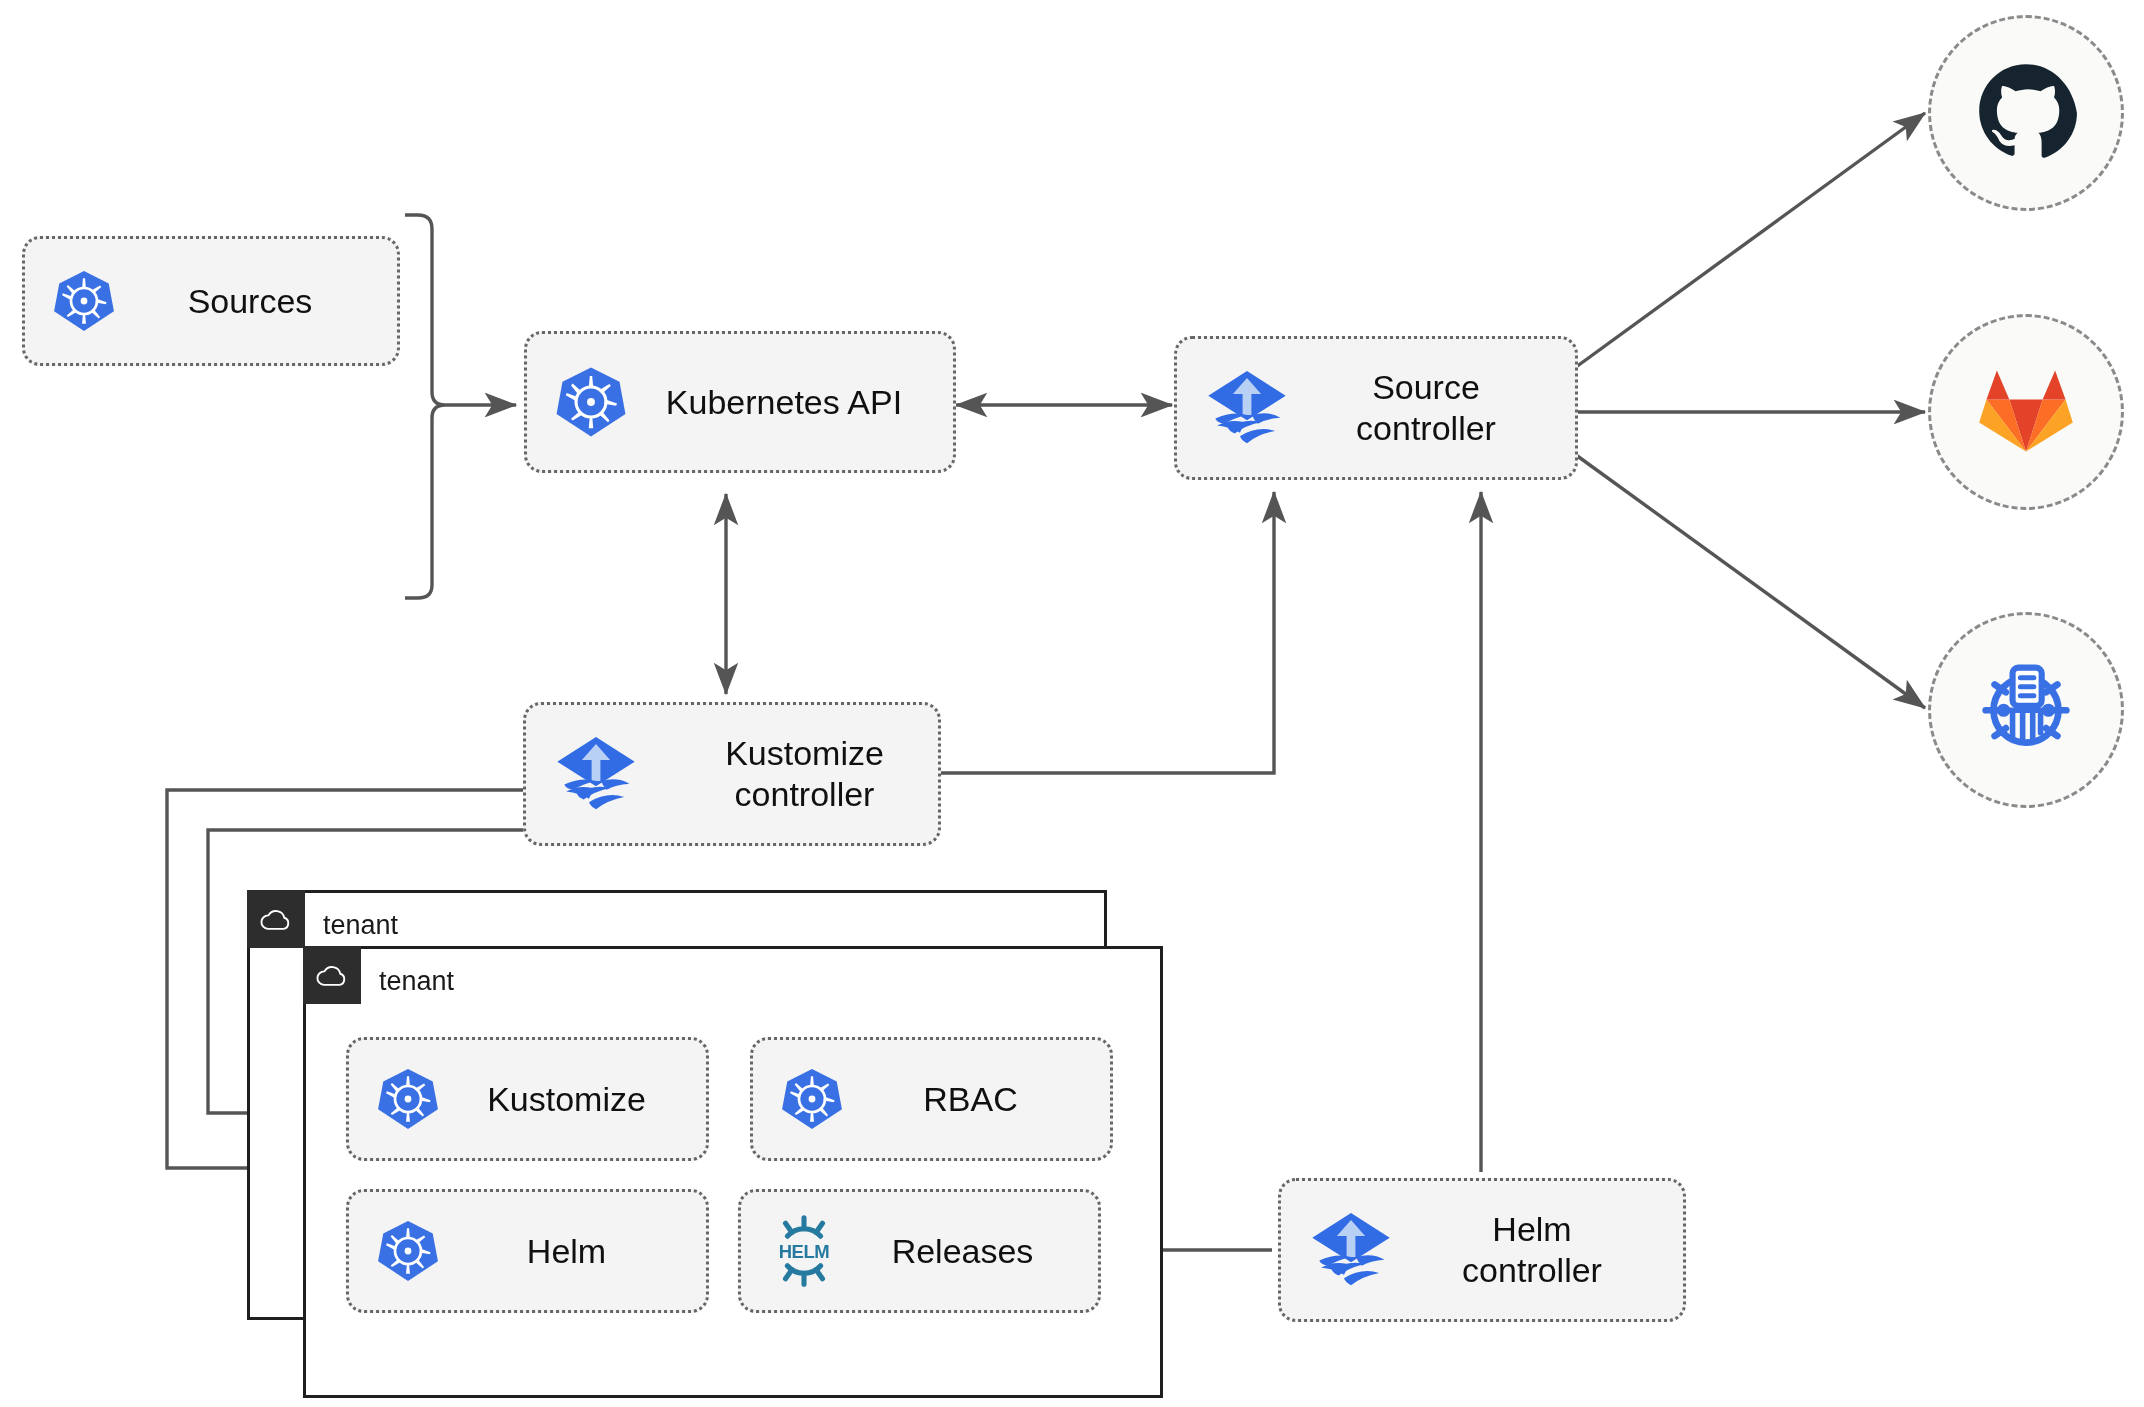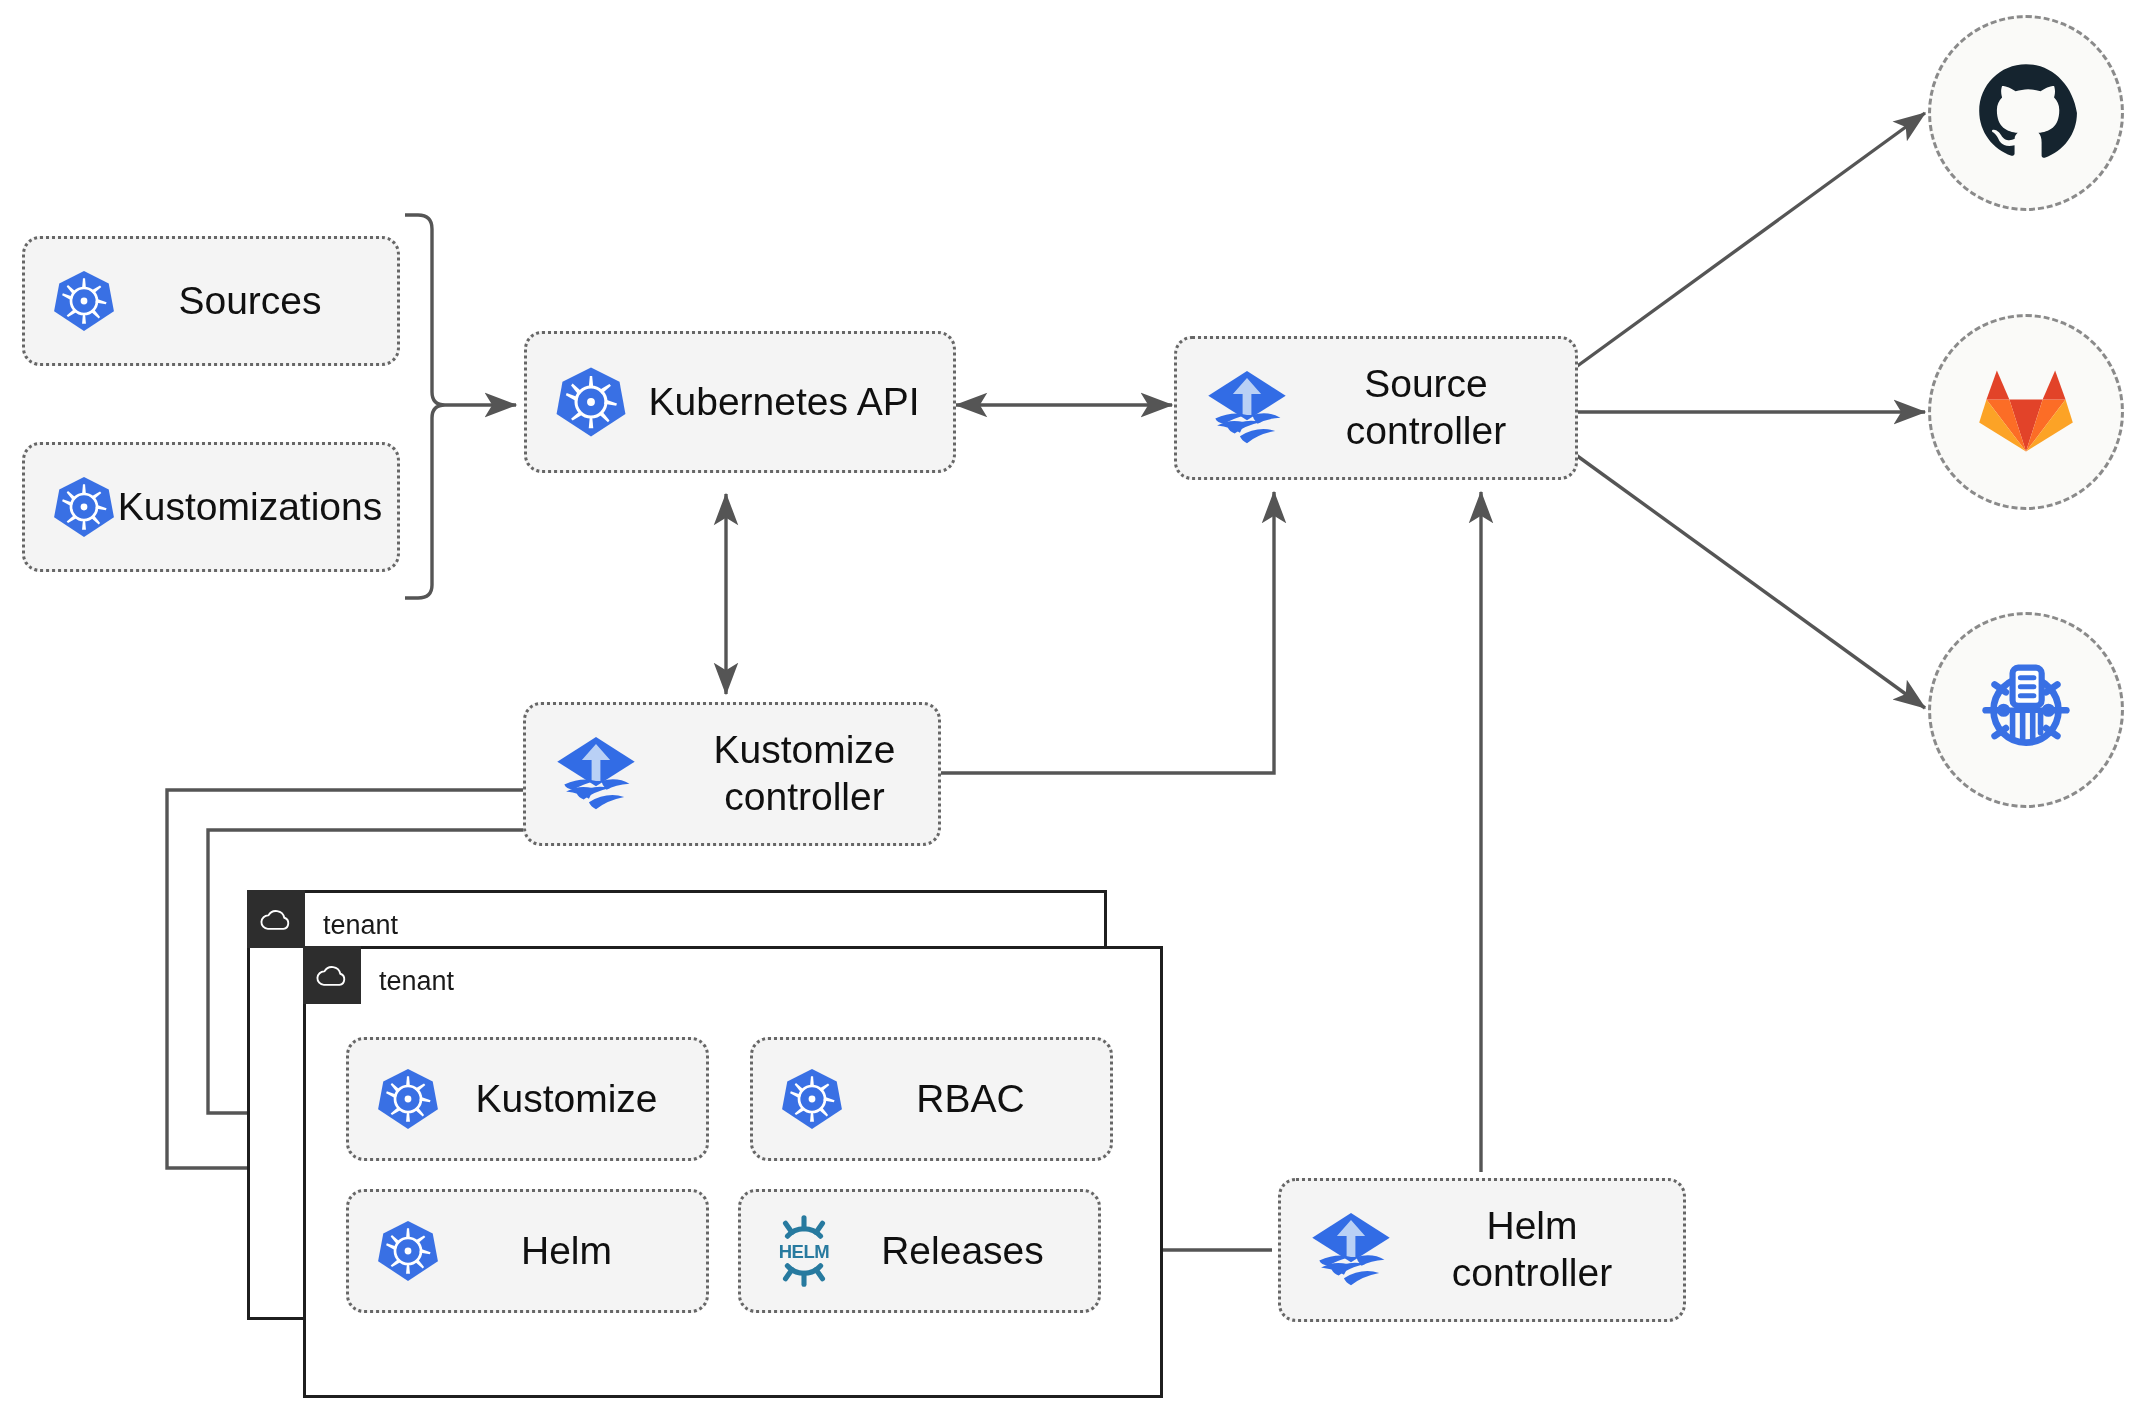--- a/index.html
+++ b/index.html
@@ -32,21 +32,21 @@
     flex: 0 0 auto;
     margin-left: 26px;
     display: flex;
     align-items: center;
     justify-content: center;
   }
   .node .lbl {
     flex: 1 1 auto;
     text-align: center;
     color: #101010;
-    font-size: 39px;
+    font-size: 34px;
     line-height: 1.2;
     padding-right: 14px;
     white-space: pre-line;
   }
 
   
   .tenant {
     position: absolute;
     background: #ffffff;
     border: 3px solid #1f1f1f;
@@ -152,40 +152,20 @@
           <path d="M38.7 22.1 l2.5 2.9 7.6-6.6 -1.3-1.5 z"></path>
           <path d="M15.2 18.0 l1.3-1.5 7.6 6.6 -2.5 2.9 z"></path>
           <path d="M41.2 39.5 l-2.5 2.9 7.6 6.6 1.3-1.5 z"></path>
           <circle cx="32" cy="32" r="12.6" fill="none" stroke="#ffffff" stroke-width="2.6"></circle>
         </g>
       </svg>
     </span>
     <span class="lbl">Sources</span>
   </div>
 
-  <div class="node" style="left:22px; top:442px; width:378px; height:130px;">
-    <span class="ico">
-      <svg width="66" height="66" viewBox="0 0 64 64">
-        <polygon points="32,3 56,15 61,42 32,61 3,42 8,15" fill="#3970e4"></polygon>
-        <g fill="#ffffff">
-          <circle cx="32" cy="32" r="3.3"></circle>
-          <path d="M31 10 h2 l0.9 10 h-3.8 z"></path>
-          <path d="M31 44 h2 l0.9 10 h-3.8 z"></path>
-          <path d="M10.8 26.4 l0.7-1.9 9.7 3.4 -1.2 3.6 z"></path>
-          <path d="M43 33.5 l1.2-3.6 9.7 3.4 -0.7 1.9 z"></path>
-          <path d="M16.5 47.6 l-1.3-1.5 7.6-6.6 2.5 2.9 z"></path>
-          <path d="M38.7 22.1 l2.5 2.9 7.6-6.6 -1.3-1.5 z"></path>
-          <path d="M15.2 18.0 l1.3-1.5 7.6 6.6 -2.5 2.9 z"></path>
-          <path d="M41.2 39.5 l-2.5 2.9 7.6 6.6 1.3-1.5 z"></path>
-          <circle cx="32" cy="32" r="12.6" fill="none" stroke="#ffffff" stroke-width="2.6"></circle>
-        </g>
-      </svg>
-    </span>
-    <span class="lbl">Kustomizations</span>
-  </div>
 
   <div class="node" style="left:524px; top:331px; width:432px; height:142px;">
     <span class="ico">
       <svg width="76" height="76" viewBox="0 0 64 64">
         <polygon points="32,3 56,15 61,42 32,61 3,42 8,15" fill="#3970e4"></polygon>
         <g fill="#ffffff">
           <circle cx="32" cy="32" r="3.3"></circle>
           <path d="M31 10 h2 l0.9 10 h-3.8 z"></path>
           <path d="M31 44 h2 l0.9 10 h-3.8 z"></path>
           <path d="M10.8 26.4 l0.7-1.9 9.7 3.4 -1.2 3.6 z"></path>

